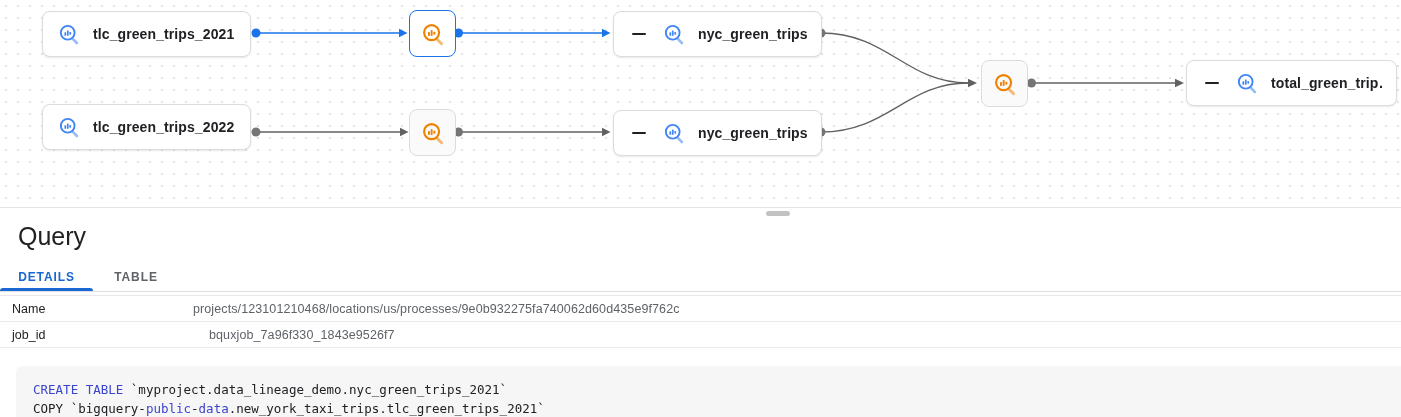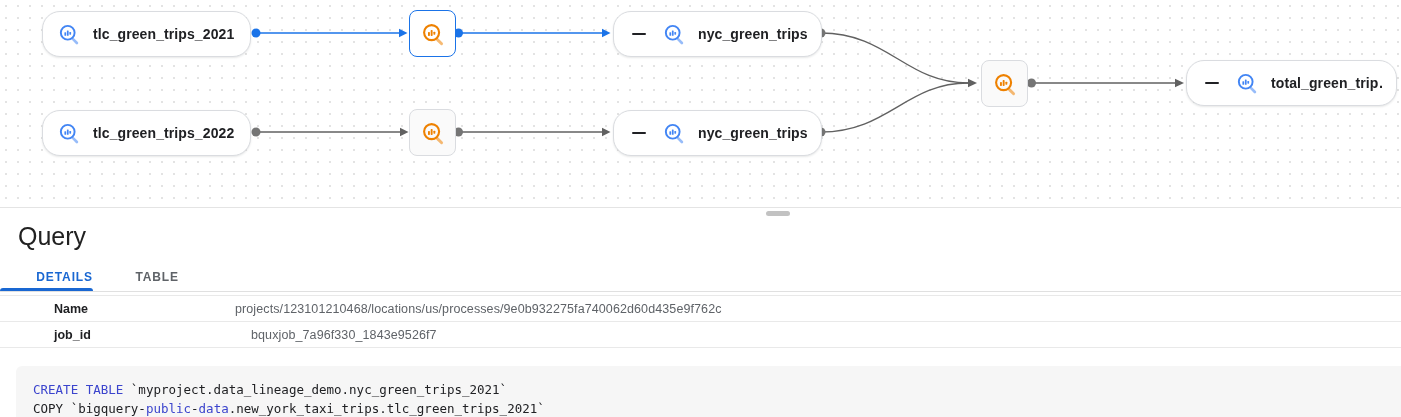--- a/index.html
+++ b/index.html
@@ -14,21 +14,21 @@
     position:absolute; left:0; top:0; width:1401px; height:207px;
     background-color:#fff;
     background-image:radial-gradient(circle, #e3e3e3 1.15px, transparent 1.3px);
     background-size:12px 12px;
     border-bottom:1px solid #e4e4e4;
   }
   .edges { position:absolute; left:0; top:0; pointer-events:none; }
 
   .node {
     position:absolute; box-sizing:border-box; height:46px; width:209px;
-    background:#fff; border:1px solid #dadce0; border-radius:18px;
+    background:#fff; border:1px solid #dadce0; border-radius:8px;
     display:flex; align-items:center; padding:0 12px 0 15px;
     box-shadow:0 1px 2px rgba(60,64,67,.12);
   }
   .node .label {
     font-size:14px; font-weight:600; color:#202124; letter-spacing:.1px;
     white-space:nowrap; overflow:hidden;
   }
   .minus {
     width:14px; height:2px; background:#202124; border-radius:1px;
     margin:0 17px 0 3px; flex:none; cursor:pointer;
@@ -50,36 +50,36 @@
   .handle {
     position:absolute; top:3px; left:766px; width:24px; height:5px;
     background:#c2c2c2; border-radius:2.5px; cursor:ns-resize;
   }
   .title {
     margin:14px 0 0 18px; font-size:25px; line-height:28px; color:#212121;
     font-weight:400;
   }
   .tabs { display:flex; margin-top:13px; height:28px; border-bottom:1px solid #e0e0e0; }
   .tab {
-    position:relative; display:flex; align-items:center; justify-content:flex-end;
+    position:relative; display:flex; align-items:center; justify-content:center;
     font-size:12px; font-weight:700; letter-spacing:.9px; color:#5f6368; cursor:pointer;
   }
   .tab.details { width:93px; color:#1967d2; }
   .tab.runs { width:86px; }
   .tab.details::after {
     content:""; position:absolute; left:0; right:0; bottom:0; height:3px;
     background:#1967d2; border-radius:3px 3px 0 0;
   }
   .rows { margin-top:3px; }
   .row {
     display:flex; align-items:center; height:25px;
     border-top:1px solid #e9e9e9; font-size:12.5px;
   }
   .row:last-child { border-bottom:1px solid #e9e9e9;gap:16px; }
-  .row .k { flex:none; width:144px; padding-left:18px; font-weight:700; color:#202124;margin-left:36px; }
+  .row .k { flex:none; width:144px; padding-left:12px; font-weight:400; color:#202124; }
   .row .v { color:#5f6368; letter-spacing:.1px;margin-left:37px; }
 
   .codeblock {
     position:absolute; left:16px; right:0; top:158px; height:70px;
     background:#f6f6f6; border-radius:6px 0 0 6px;
     padding:14px 0 0 17px; box-sizing:border-box;
     font-family:"DejaVu Sans Mono","Liberation Mono",monospace;
     font-size:12.5px; line-height:19px; color:#202124; white-space:pre;
   }
   .kw { color:#3b44cd; }
@@ -141,21 +141,21 @@
   </div>
 
   <div class="node" style="left:613px;top:11px">
     <span class="minus"></span>
     <svg class="bq blue" width="22" height="22">
         <use href="#bq-icon"></use>
       </svg>
     <span class="label">nyc_green_trips…</span>
   </div>
 
-  <div class="node" style="left:42px;top:110px">
+  <div class="node" style="left:42px;top:104px">
     <svg class="bq blue" width="22" height="22">
         <use href="#bq-icon"></use>
       </svg>
     <span class="label">tlc_green_trips_2022</span>
   </div>
 
   <div class="proc" style="left:409px;top:109px">
     <svg class="bq orange" width="24" height="24">
         <use href="#bq-icon"></use>
       </svg>

